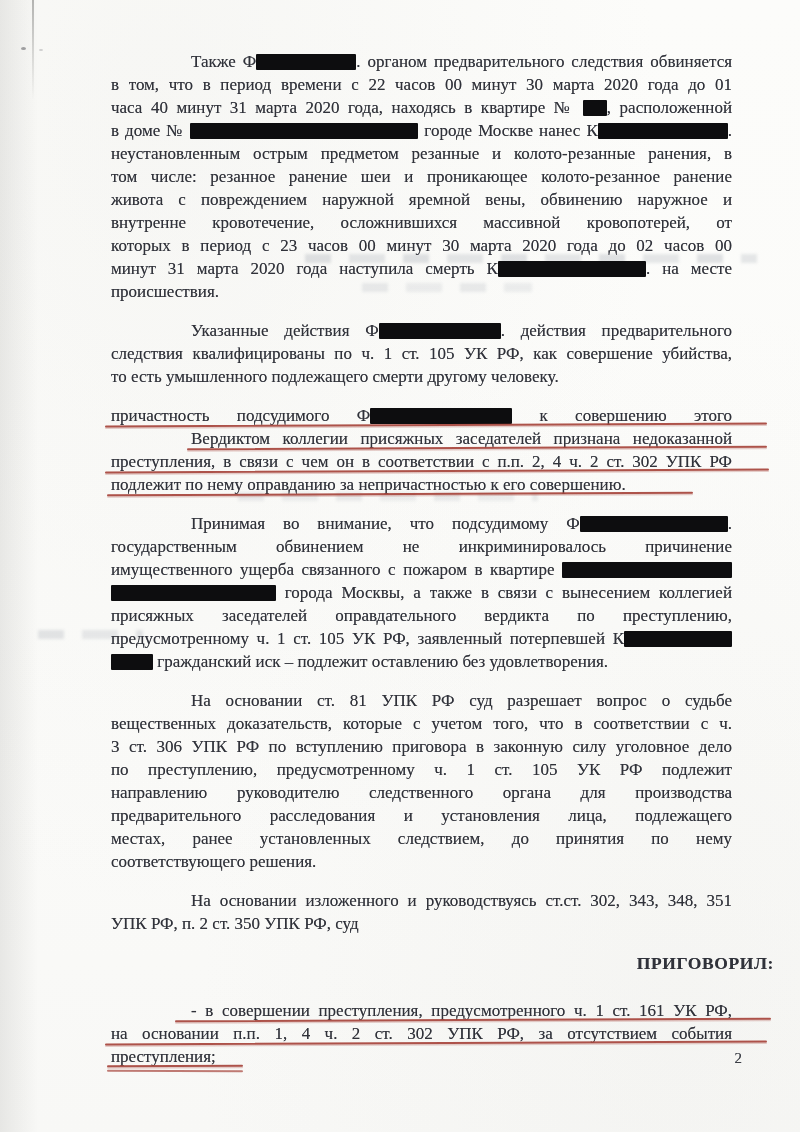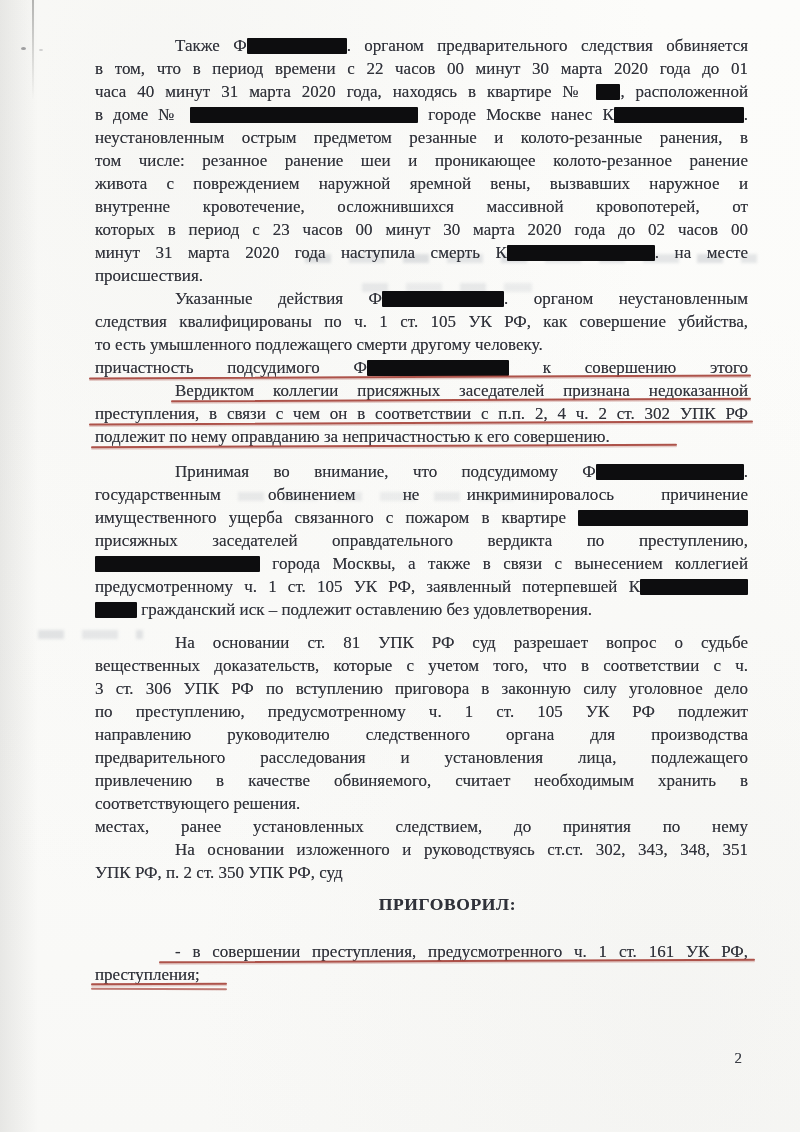--- a/index.html
+++ b/index.html
@@ -35,21 +35,21 @@
   .ghost{position:absolute;height:9px;filter:blur(1.4px);opacity:.45;
     background:repeating-linear-gradient(90deg,
       rgba(138,146,158,.55) 0 26px, rgba(0,0,0,0) 26px 44px,
       rgba(138,146,158,.45) 44px 80px, rgba(0,0,0,0) 80px 98px);}
   .ghost-1{left:305px;top:254px;width:452px;}
   .ghost-2{left:362px;top:283px;width:170px;opacity:.3;}
   .ghost-3{left:238px;top:492px;width:300px;opacity:.28;}
   .ghost-4{left:38px;top:630px;width:105px;opacity:.4;}
 
   .text-block{position:absolute;left:95px;top:34px;width:653px;}
-  .para{margin:0;}
+  .para{margin:16px;}
   .line{
     position:relative;height:23px;line-height:23px;font-size:17px;
     text-shadow:0 0 .4px rgba(42,44,52,.55);
     white-space:normal;
   }
   .just{text-align:justify;text-align-last:justify;}
   .ind{text-indent:80px;}
   .bar{
     display:inline-block;height:16px;vertical-align:-3px;
     background:var(--redaction);border-radius:1px;
@@ -87,62 +87,62 @@
   <div class="ghost ghost-4"></div>
 
   <div class="text-block" id="text-block">
       <div class="para">
         <div class="line just ind"><span>Также Ф</span><span class="bar" style="width: 100px;"></span><span>. органом предварительного следствия обвиняется</span></div>
         <div class="line just"><span>в том, что в период времени с 22 часов 00 минут 30 марта 2020 года до 01</span></div>
         <div class="line just"><span>часа 40 минут 31 марта 2020 года, находясь в квартире № </span><span class="bar" style="width: 24px;"></span><span>, расположенной</span></div>
         <div class="line just"><span>в доме № </span><span class="bar" style="width: 228px;"></span><span> городе Москве нанес К</span><span class="bar" style="width: 130px;"></span><span>.</span></div>
         <div class="line just"><span>неустановленным острым предметом резанные и колото-резанные ранения, в</span></div>
         <div class="line just"><span>том числе: резанное ранение шеи и проникающее колото-резанное ранение</span></div>
-        <div class="line just"><span>живота с повреждением наружной яремной вены, вызвавших наружное и</span></div>
+        <div class="line just"><span>живота с повреждением наружной яремной вены, обвинению наружное и</span></div>
         <div class="line just"><span>внутренне кровотечение, осложнившихся массивной кровопотерей, от</span></div>
         <div class="line just"><span>которых в период с 23 часов 00 минут 30 марта 2020 года до 02 часов 00</span></div>
         <div class="line just"><span>минут 31 марта 2020 года наступила смерть К</span><span class="bar" style="width: 148px;"></span><span>. на месте</span></div>
         <div class="line"><span>происшествия.</span></div>
       </div>
       <div class="para">
-        <div class="line just ind"><span>Указанные действия Ф</span><span class="bar" style="width: 122px;"></span><span>. органом неустановленным</span></div>
+        <div class="line just ind"><span>Указанные действия Ф</span><span class="bar" style="width: 122px;"></span><span>. действия предварительного</span></div>
         <div class="line just"><span>следствия квалифицированы по ч. 1 ст. 105 УК РФ, как совершение убийства,</span></div>
         <div class="line"><span>то есть умышленного подлежащего смерти другому человеку.</span></div>
       </div>
       <div class="para">
         <div class="line just"><span>причастность подсудимого Ф</span><span class="bar" style="width: 142px;"></span><span> к совершению этого</span><div class="ul" style="left: -6px; width: 662px;"></div></div>
         <div class="line just ind"><span>Вердиктом коллегии присяжных заседателей признана недоказанной</span><div class="ul" style="left: 76px; width: 580px;"></div></div>
         <div class="line just"><span>преступления, в связи с чем он в соответствии с п.п. 2, 4 ч. 2 ст. 302 УПК РФ</span><div class="ul" style="left: -6px; width: 664px;"></div></div>
         <div class="line"><span>подлежит по нему оправданию за непричастностью к его совершению.</span><div class="ul" style="left: -4px; width: 586px;"></div></div>
       </div>
       <div class="para" style="margin-top: 12px;">
         <div class="line just ind"><span>Принимая во внимание, что подсудимому Ф</span><span class="bar" style="width: 148px;"></span><span>.</span></div>
         <div class="line just"><span>государственным обвинением не инкриминировалось причинение</span></div>
         <div class="line just"><span>имущественного ущерба связанного с пожаром в квартире </span><span class="bar" style="width: 170px;"></span></div>
+        <div class="line just"><span class="bar" style="width: 165px;"></span><span> города Москвы, а также в связи с вынесением коллегией</span></div>
         <div class="line just"><span>присяжных заседателей оправдательного вердикта по преступлению,</span></div>
-        <div class="line just"><span class="bar" style="width: 165px;"></span><span> города Москвы, а также в связи с вынесением коллегией</span></div>
         <div class="line just"><span>предусмотренному ч. 1 ст. 105 УК РФ, заявленный потерпевшей К</span><span class="bar" style="width: 108px;"></span></div>
         <div class="line"><span class="bar" style="width: 42px;"></span><span> гражданский иск – подлежит оставлению без удовлетворения.</span></div>
       </div>
       <div class="para" style="margin-top: 10px;">
         <div class="line just ind"><span>На основании ст. 81 УПК РФ суд разрешает вопрос о судьбе</span></div>
         <div class="line just"><span>вещественных доказательств, которые с учетом того, что в соответствии с ч.</span></div>
         <div class="line just"><span>3 ст. 306 УПК РФ по вступлению приговора в законную силу уголовное дело</span></div>
         <div class="line just"><span>по преступлению, предусмотренному ч. 1 ст. 105 УК РФ подлежит</span></div>
         <div class="line just"><span>направлению руководителю следственного органа для производства</span></div>
         <div class="line just"><span>предварительного расследования и установления лица, подлежащего</span></div>
-        <div class="line just"><span>привлечению в качестве обвиняемого, считает необходимым хранить в</span></div>
+        <div class="line just"><span>местах, ранее установленных следствием, до принятия по нему</span></div>
         <div class="line"><span>соответствующего решения.</span></div>
-        <div class="line just"><span>местах, ранее установленных следствием, до принятия по нему</span></div>
       </div>
       <div class="para">
         <div class="line just ind"><span>На основании изложенного и руководствуясь ст.ст. 302, 343, 348, 351</span></div>
         <div class="line"><span>УПК РФ, п. 2 ст. 350 УПК РФ, суд</span></div>
       </div>
-      <div class="heading" style="margin-top: 8px;">ПРИГОВОРИЛ:</div>
+      <div class="heading" style="margin-top: 8px; text-align: right;">ПРИГОВОРИЛ:</div>
       <div class="para" style="margin-top: 24px;">
         <div class="line just ind"><span>- в совершении преступления, предусмотренного ч. 1 ст. 161 УК РФ,</span><div class="ul" style="left: 64px; width: 596px;"></div></div>
+        <div class="line just"><span>на основании п.п. 1, 4 ч. 2 ст. 302 УПК РФ, за отсутствием события</span><div class="ul" style="left: -6px; width: 662px;"></div></div>
         <div class="line"><span>преступления;</span><div class="ul" style="left: -4px; width: 136px;"></div><div class="ul ul2" style="left: -4px; width: 136px;"></div></div>
       </div>
     </div>
 
   <div class="page-number">2</div>
 </div>
 
 </body></html>

